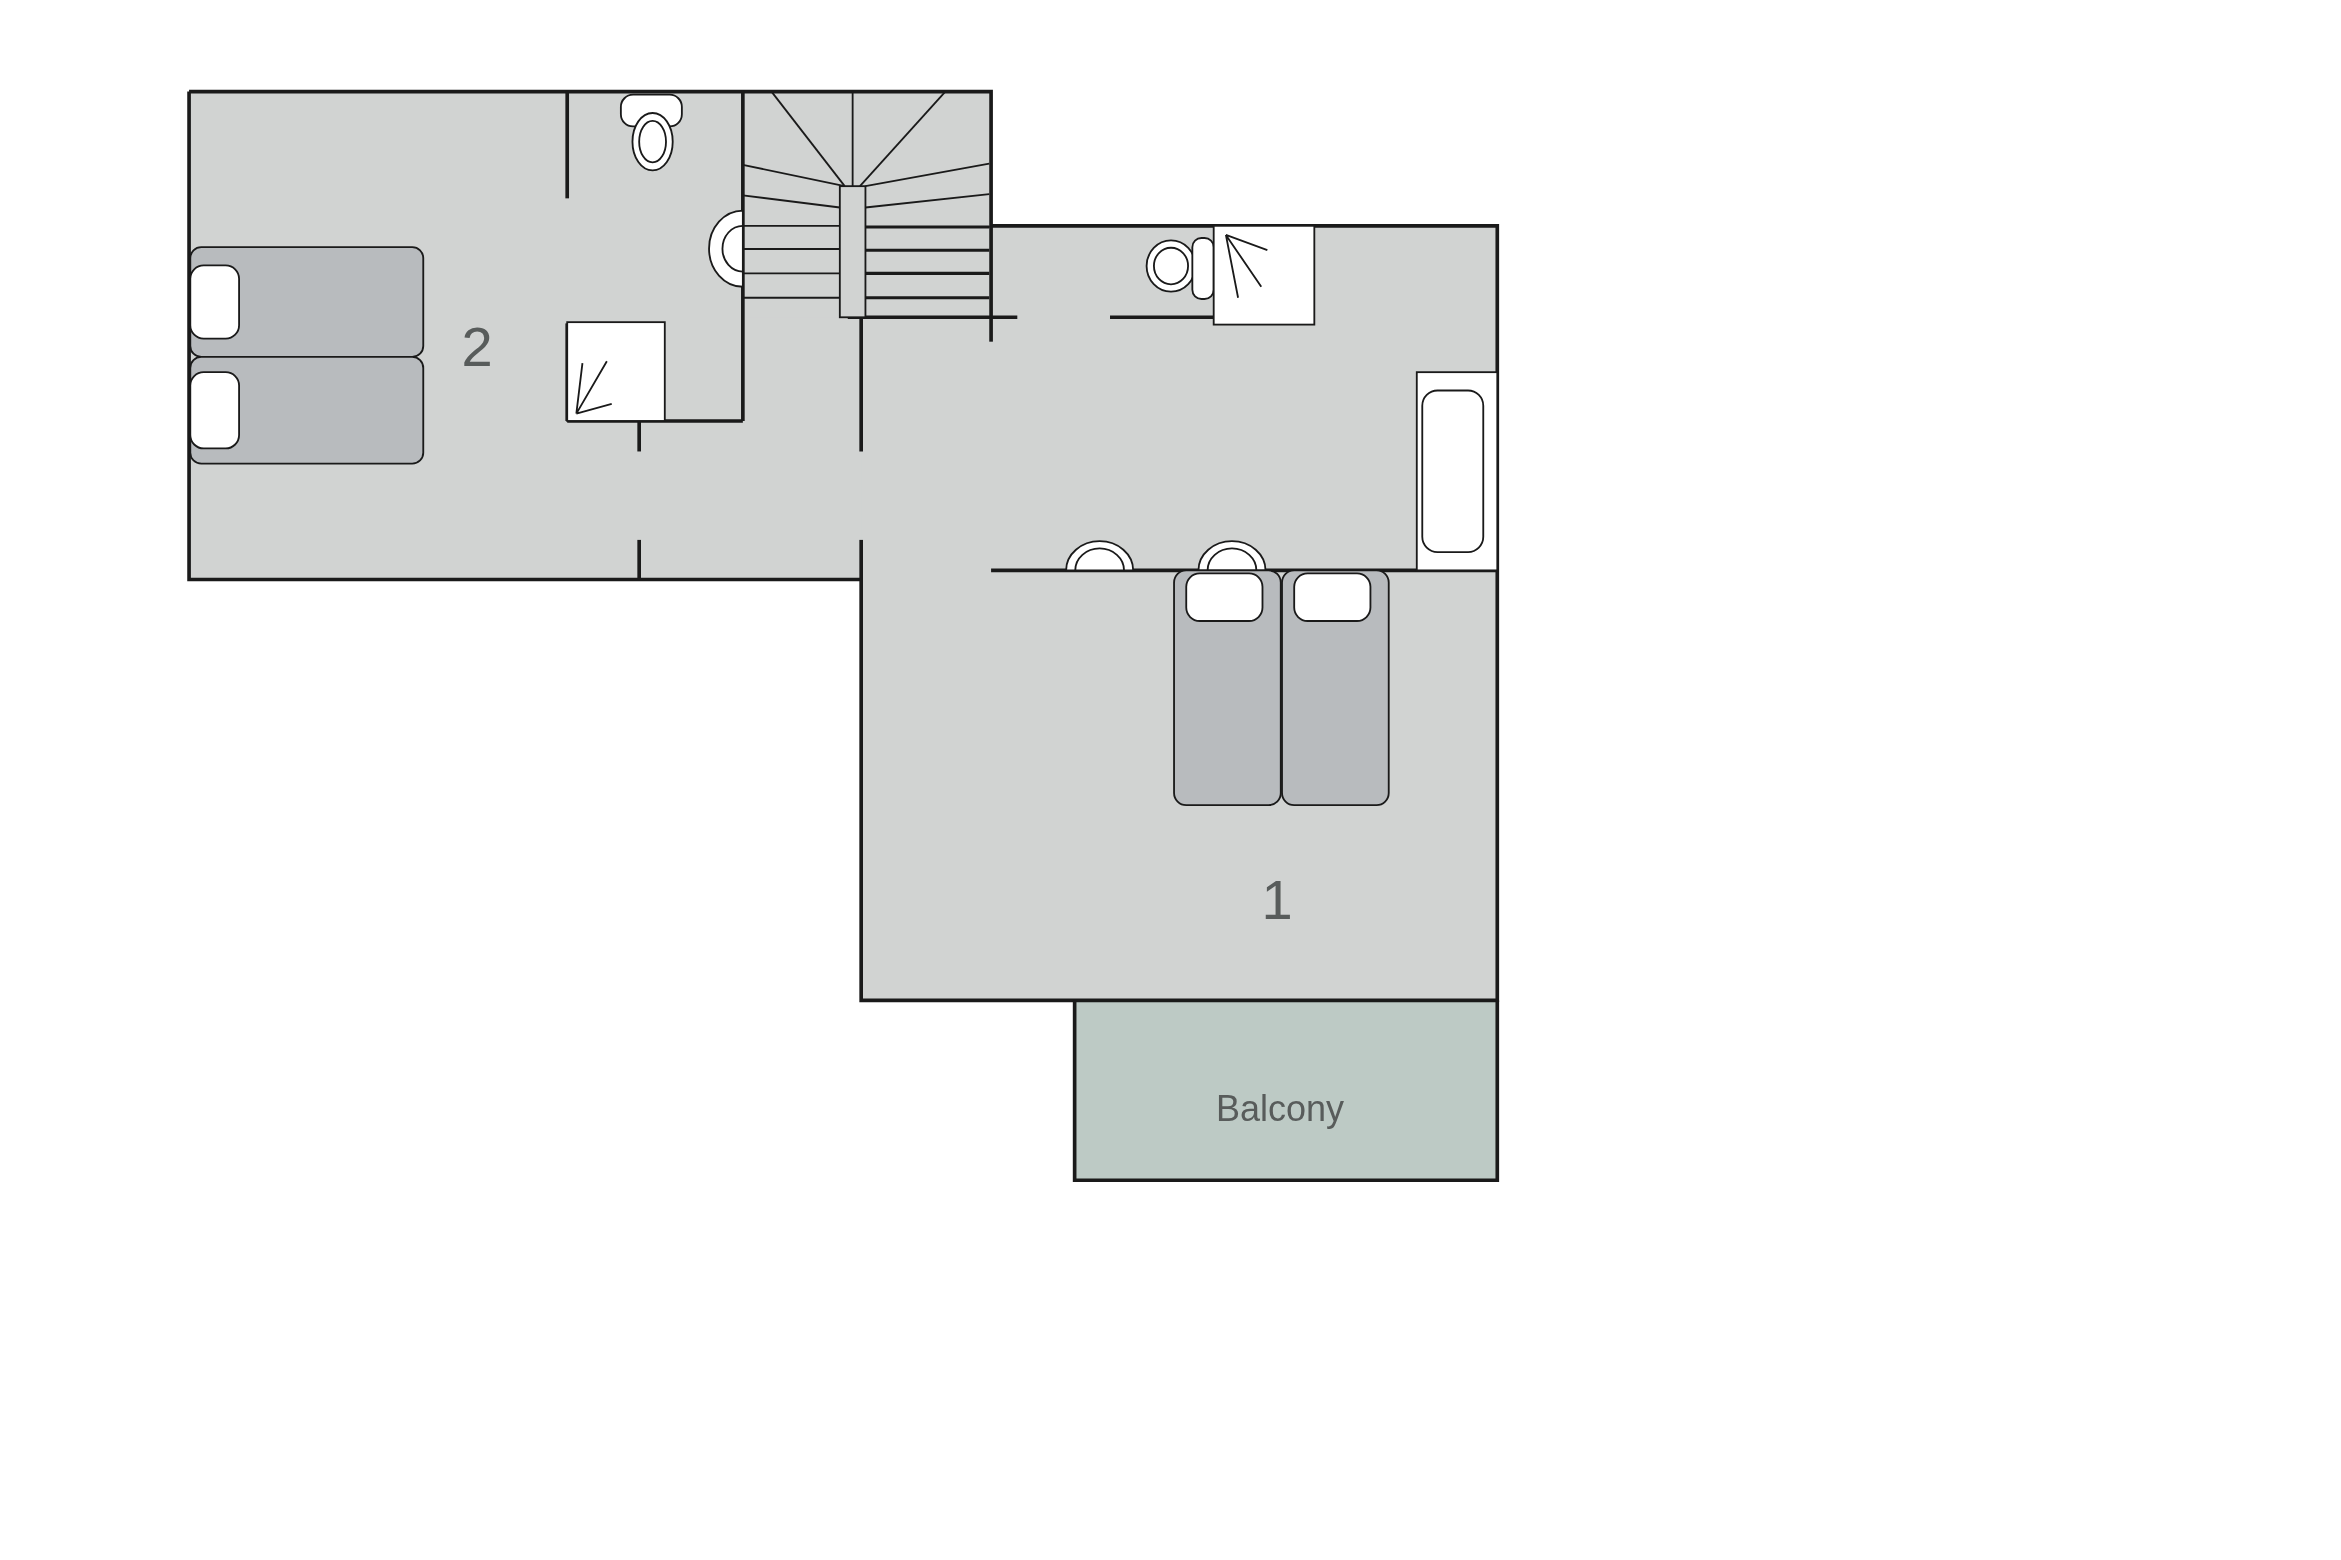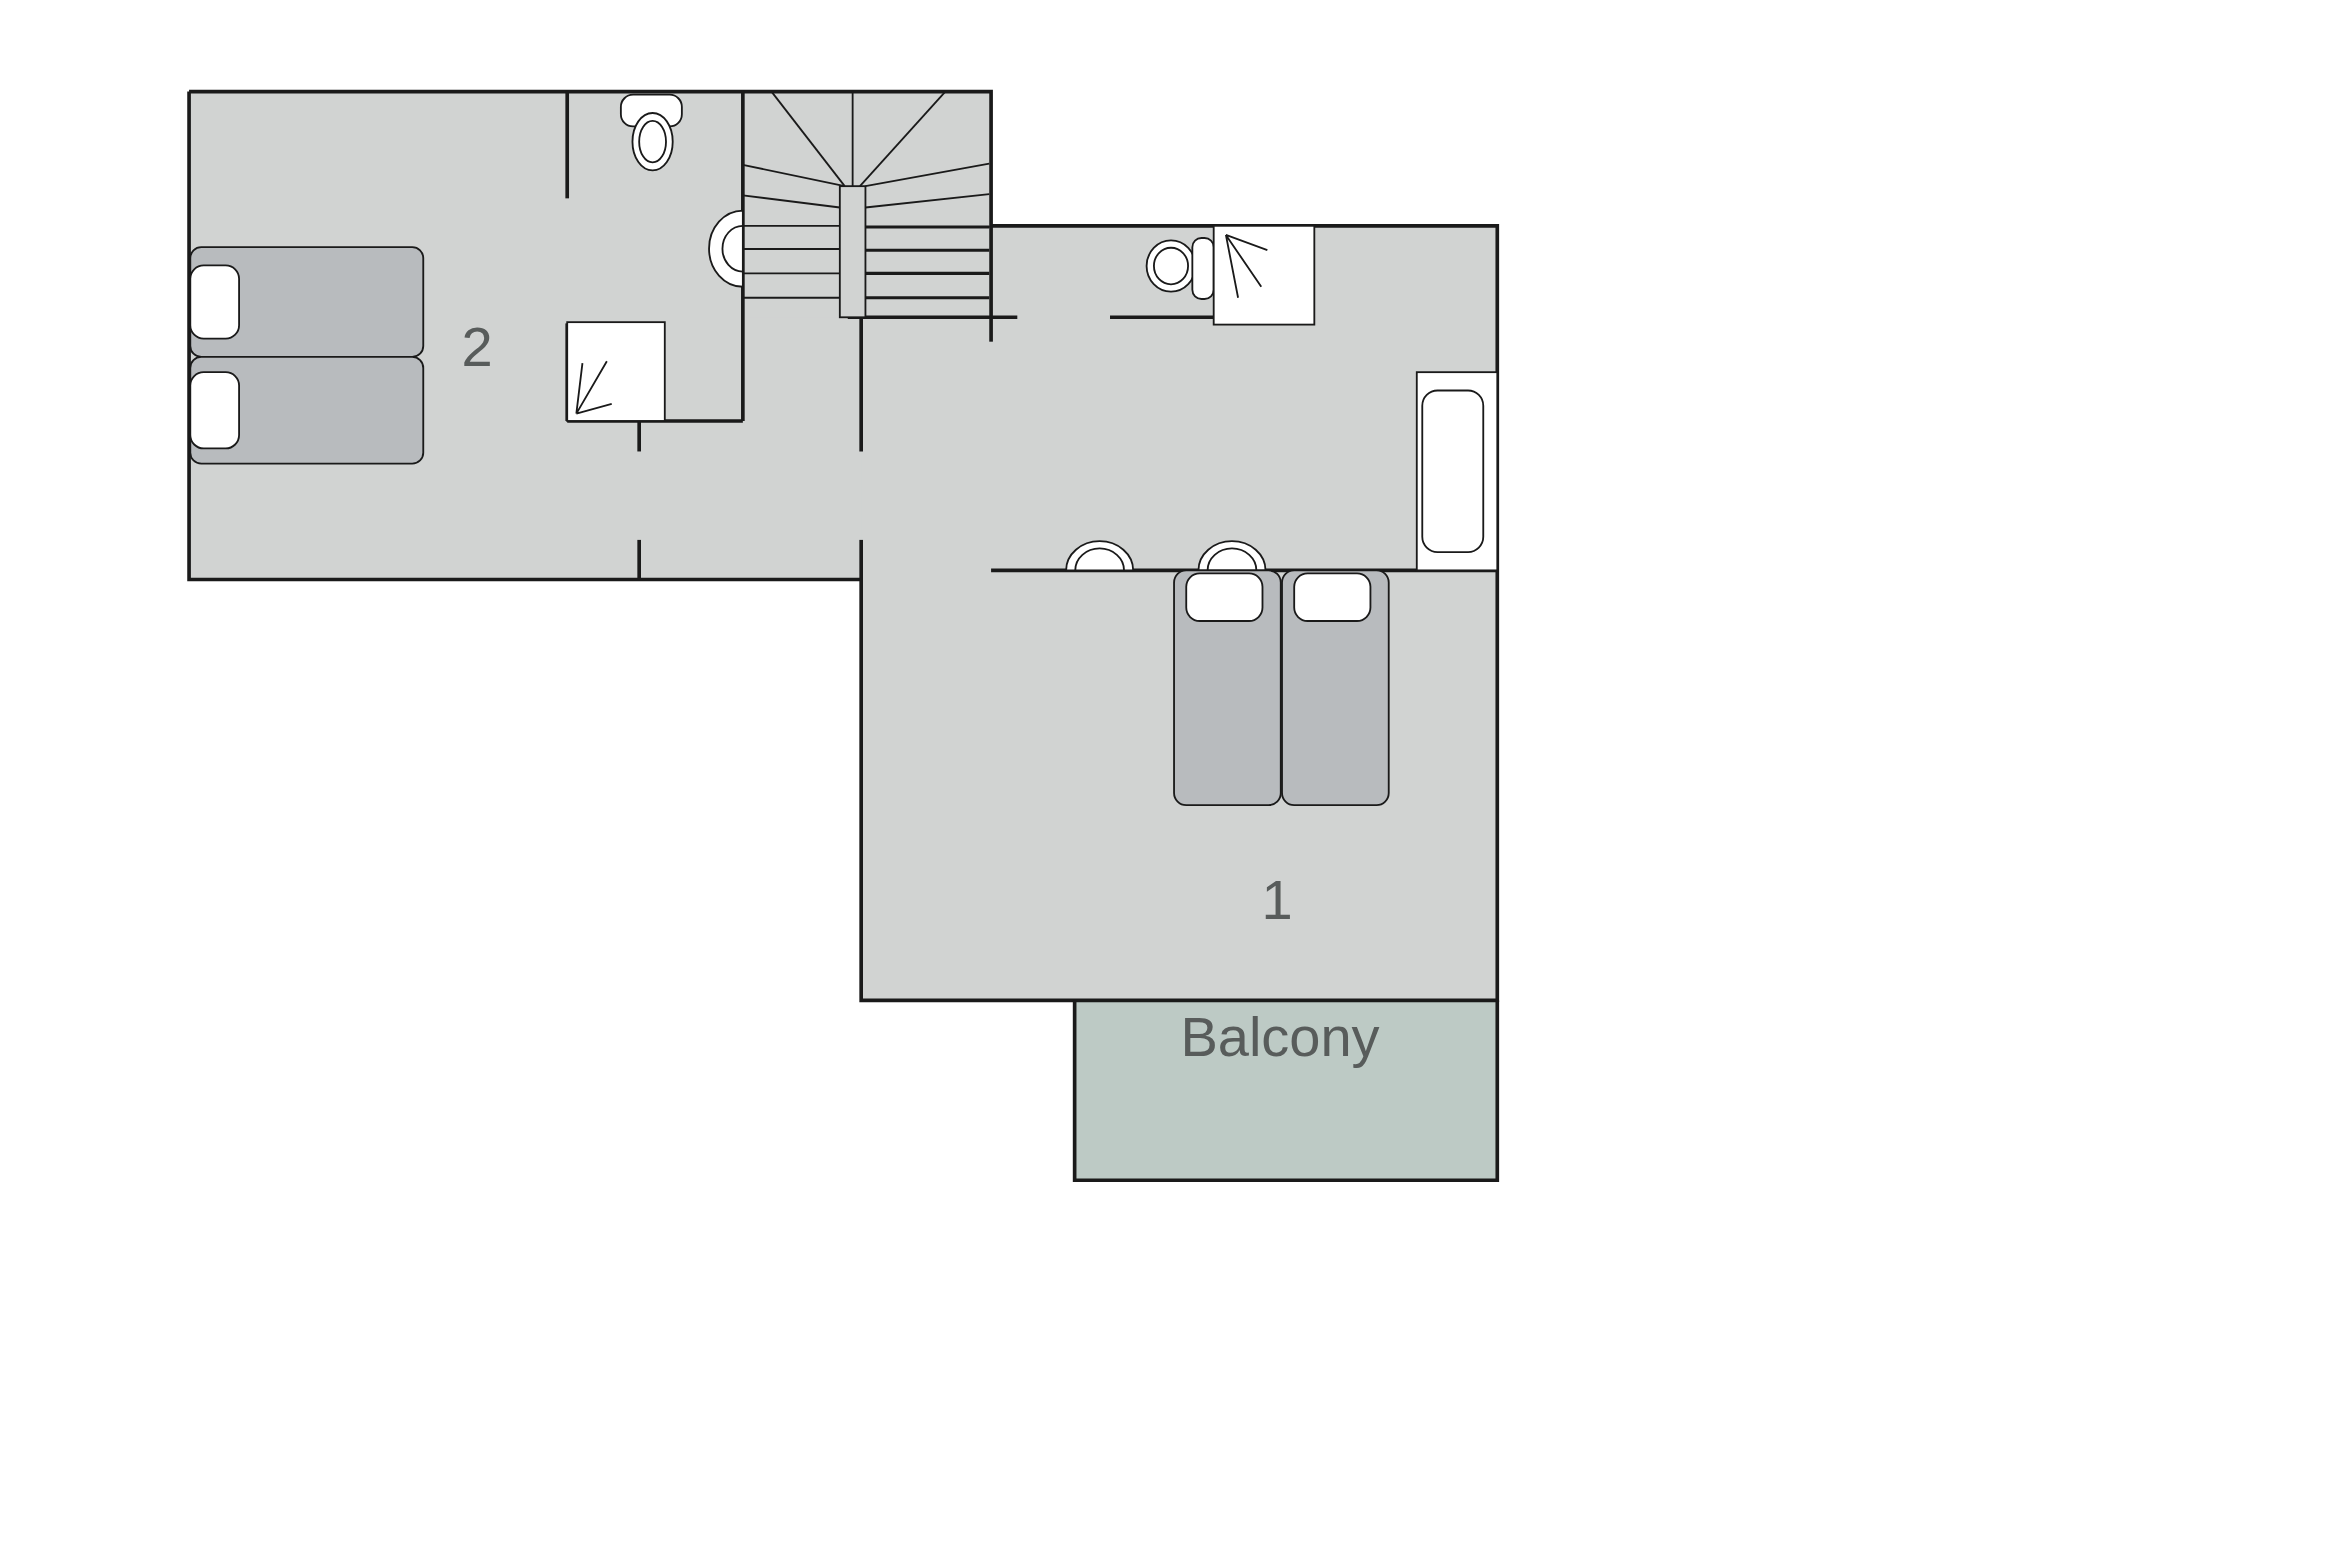--- a/index.html
+++ b/index.html
@@ -103,14 +103,14 @@
   <g stroke="#1a1a1a" stroke-width="3">
     <rect x="1925" y="935" width="175" height="385" rx="20" fill="#b8bbbe"></rect>
     <rect x="2102" y="935" width="175" height="385" rx="20" fill="#b8bbbe"></rect>
     <rect x="1945" y="940" width="125" height="78" rx="22" fill="#ffffff"></rect>
     <rect x="2122" y="940" width="125" height="78" rx="22" fill="#ffffff"></rect>
   </g>
 </svg>
 
 <div class="lbl" style="left:477px;top:346px;font-size:56px;">2</div>
 <div class="lbl" style="left:1277px;top:899px;font-size:56px;">1</div>
-<div class="lbl" style="left:1280px;top:1036px;font-size:56px;">Balcony</div>
+<div class="lbl" style="left:1280px;top:1109px;font-size:36px;">Balcony</div>
 
 
 </body></html>

